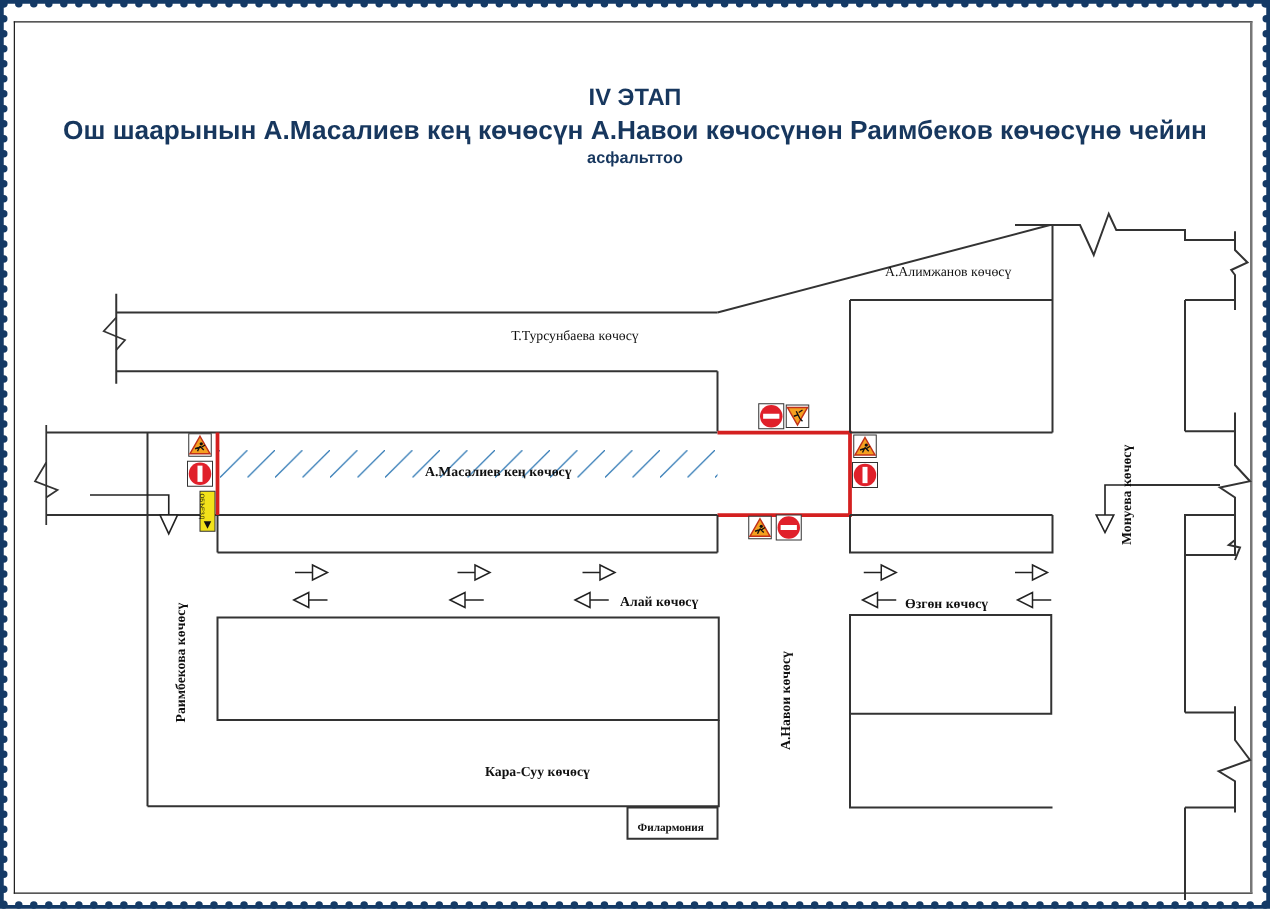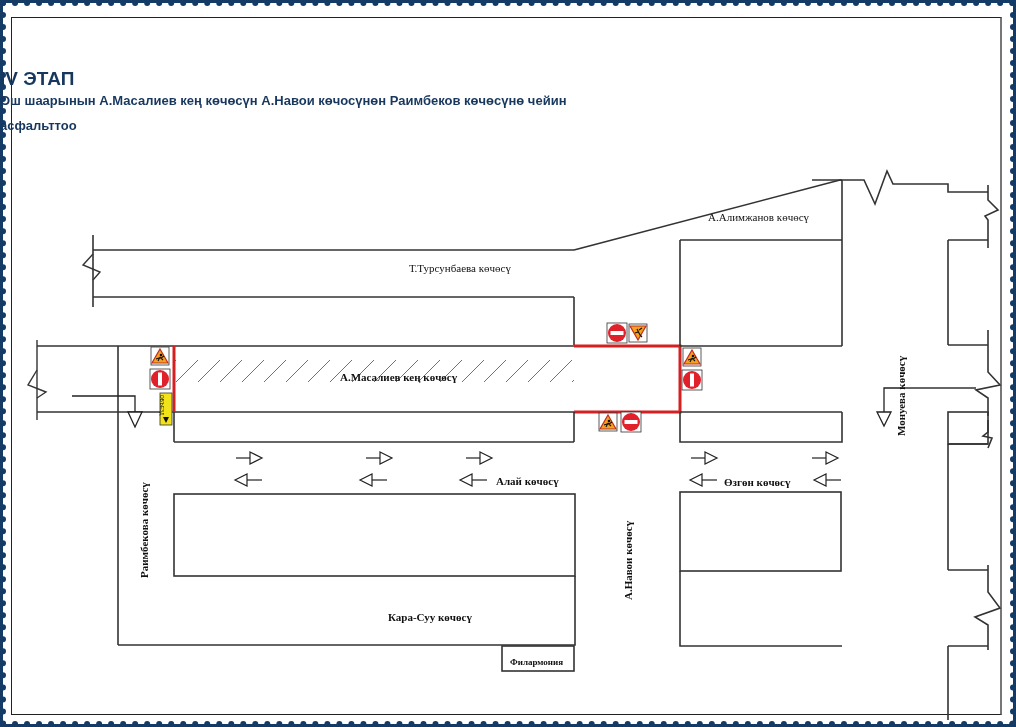--- a/index.html
+++ b/index.html
@@ -3,24 +3,24 @@
 <meta charset="utf-8">
 <style>
   html, body { margin: 0; padding: 0; background: #ffffff; }
   body { width: 1016px; height: 727px; position: relative; overflow: hidden; font-family: "Liberation Sans", sans-serif; }
   .frame-outer { position: absolute; left: 0; top: 0; width: 1016px; height: 727px; box-sizing: border-box;
     border: 6px dotted #143a66; background: #fff; }
   .frame-outer::before { content: ""; position: absolute; left: -6px; top: -6px; right: -6px; bottom: -6px;
     border: 3px solid #143a66; pointer-events: none; }
   .frame-inner { position: absolute; left: 11px; top: 17px; width: 991px; height: 698px; box-sizing: border-box;
     border: 1px solid #222; border-right: 2px solid #777; background: #fff; }
-  .title { position: absolute; left: 0; width: 1016px; color: #17375e; font-weight: bold;
+  .title { position: absolute; left: 0; width: 1016px; text-align: center; color: #17375e; font-weight: bold;
     font-family: "Liberation Sans", sans-serif; }
   .t1 { top: 68px; font-size: 19px; }
-  .t2 { top: 93px; font-size: 13px; }
+  .t2 { top: 93px; font-size: 21px; }
   .t3 { top: 118px; font-size: 13px; }
   svg.map { position: absolute; left: 0; top: 0; }
   .lbl { font-family: "Liberation Serif", serif; fill: #111; }
   .lbl-b { font-family: "Liberation Serif", serif; fill: #111; font-weight: bold; }
 </style>
 </head>
 <body>
 
 <div class="frame-outer"></div>
 <div class="frame-inner"></div>

